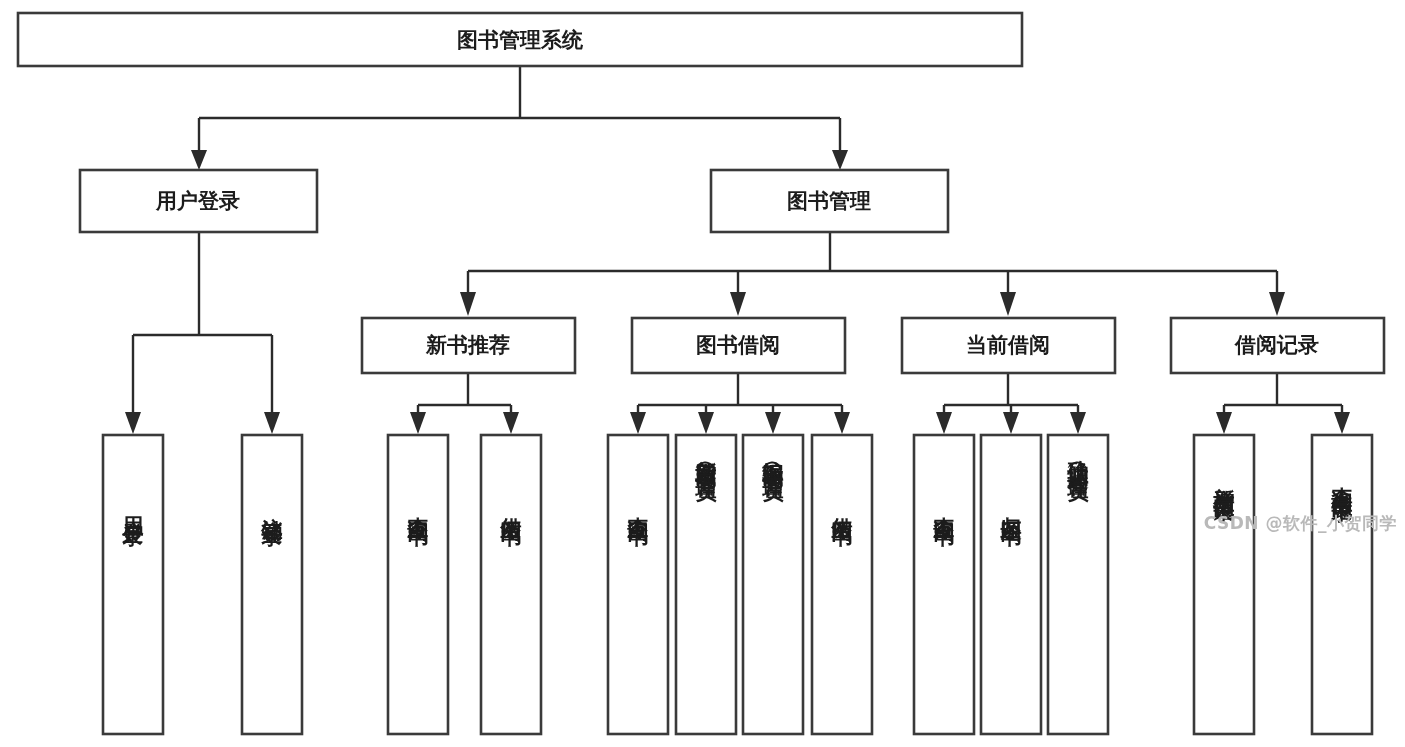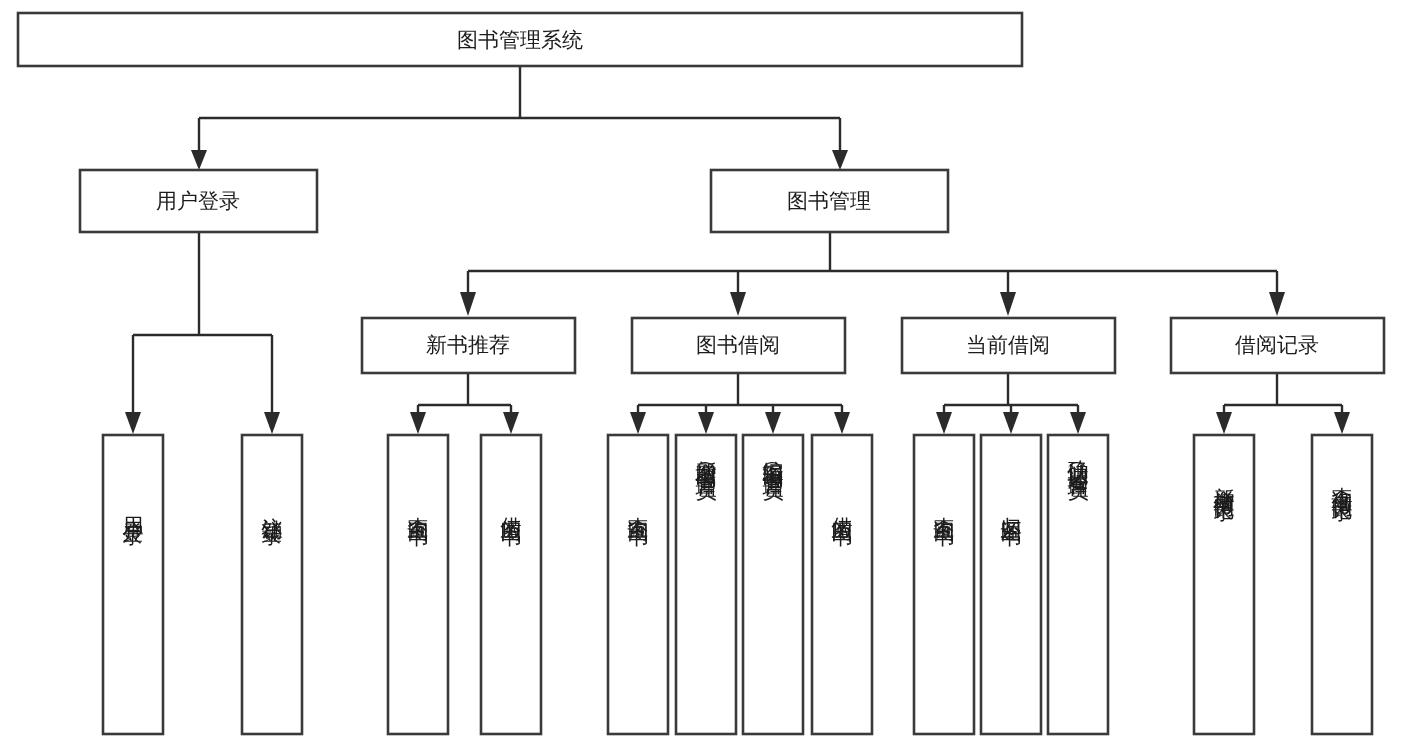--- a/index.html
+++ b/index.html
@@ -11,20 +11,21 @@
     width: 1405px;
     height: 747px;
     font-family: "DejaVu Sans", "Liberation Sans", sans-serif;
     overflow: hidden;
     position: relative;
   }
   #diagram-root {
     position: relative;
     width: 1405px;
     height: 539px;
+    font-weight: bold;
   }
   svg#tree-svg {
     position: absolute;
     left: 0;
     top: 0;
     width: 1405px;
     height: 747px;
   }
   .node-box {
     fill: #ffffff;
@@ -198,13 +199,14 @@
     <div class="label-vert" style="left:842px; top:500px;">借阅图书</div>
 
     <div class="label-vert" style="left:944px; top:500px;">查询图书</div>
     <div class="label-vert" style="left:1011px; top:500px;">归还图书</div>
     <div class="label-vert" style="left:1078px; top:443px;">确认归还（管理员）</div>
 
     <div class="label-vert" style="left:1224px; top:470px;">新增借阅记录</div>
     <div class="label-vert" style="left:1342px; top:470px;">查询借阅记录</div>
   </div>
 
+  <div id="watermark">CSDN @软件_小贺同学</div>
 </div>
 
 </body></html>

